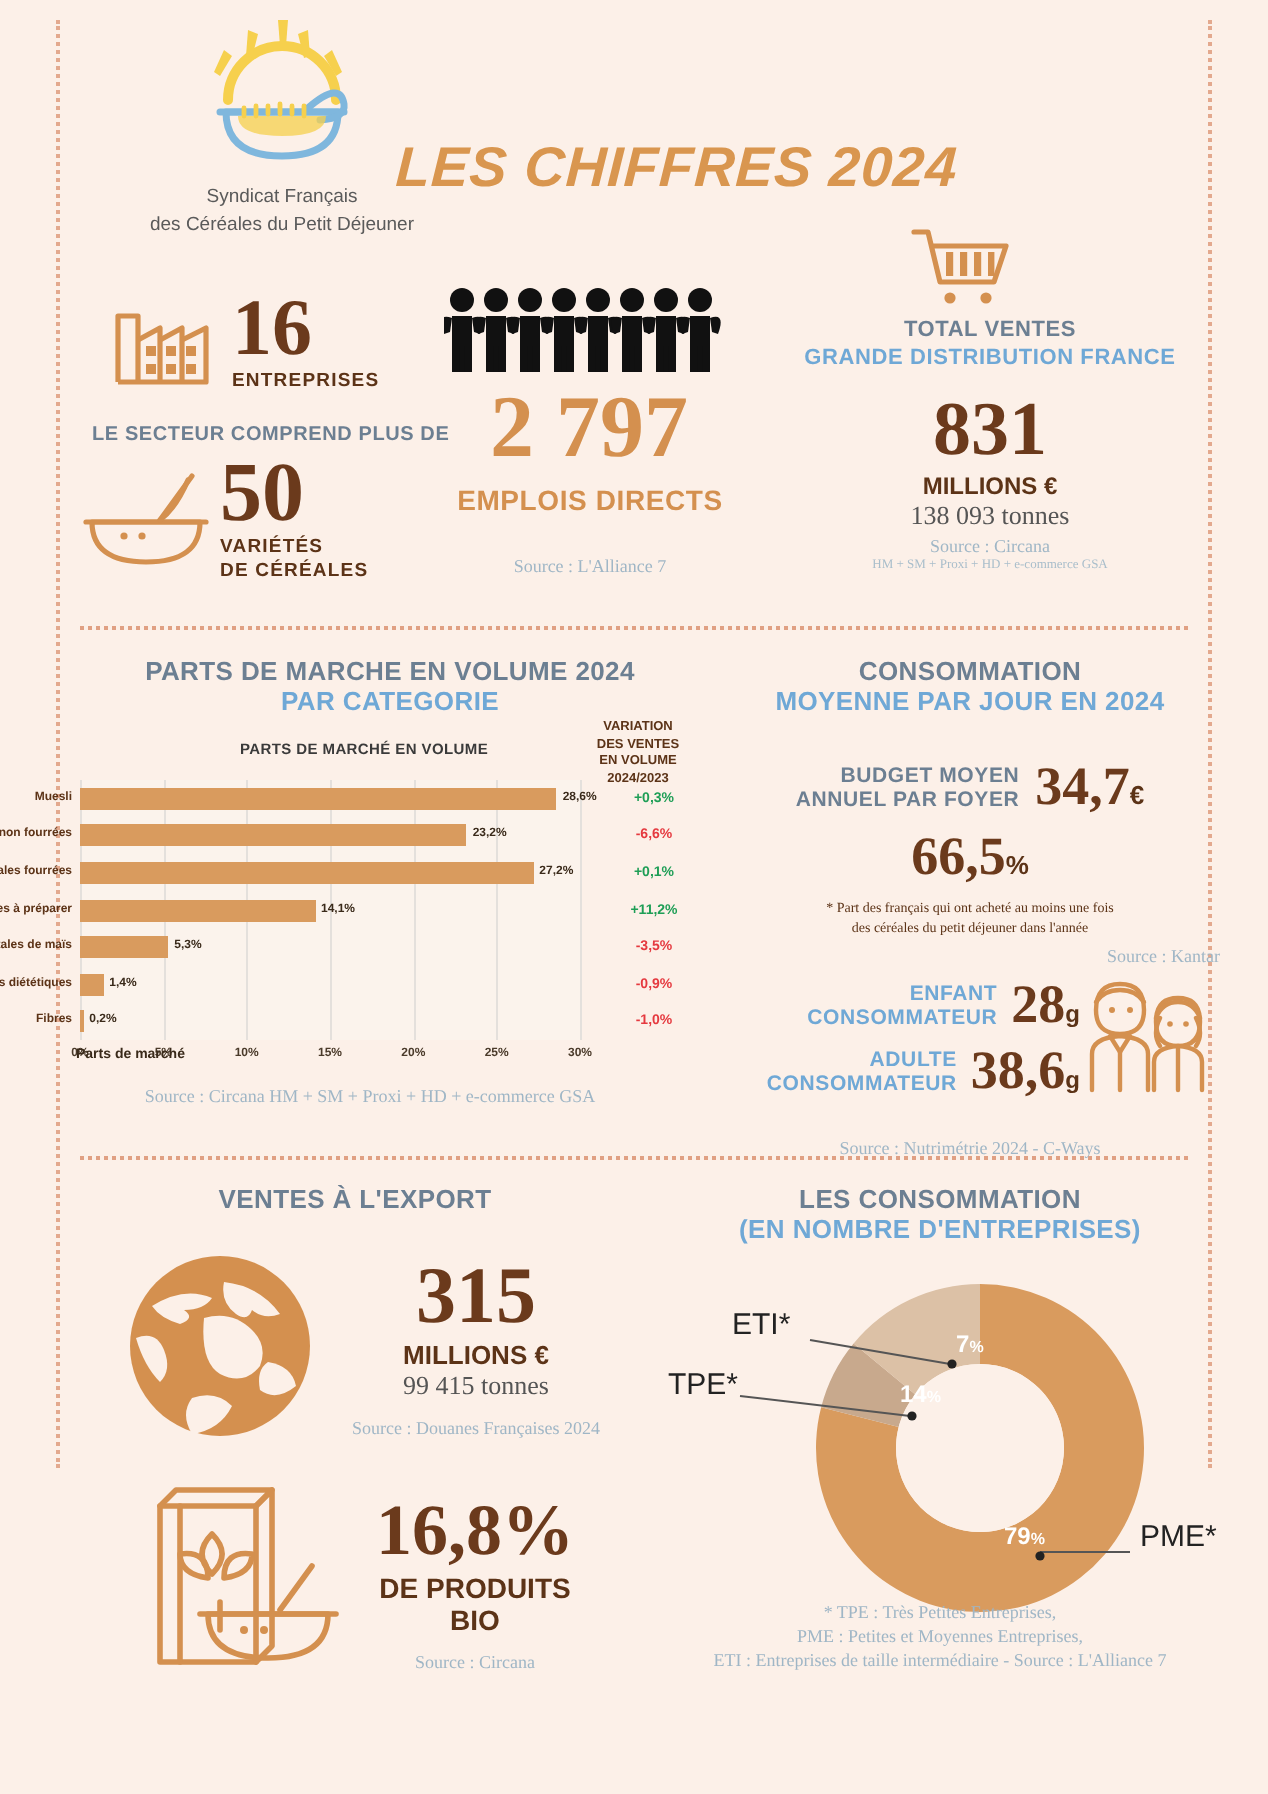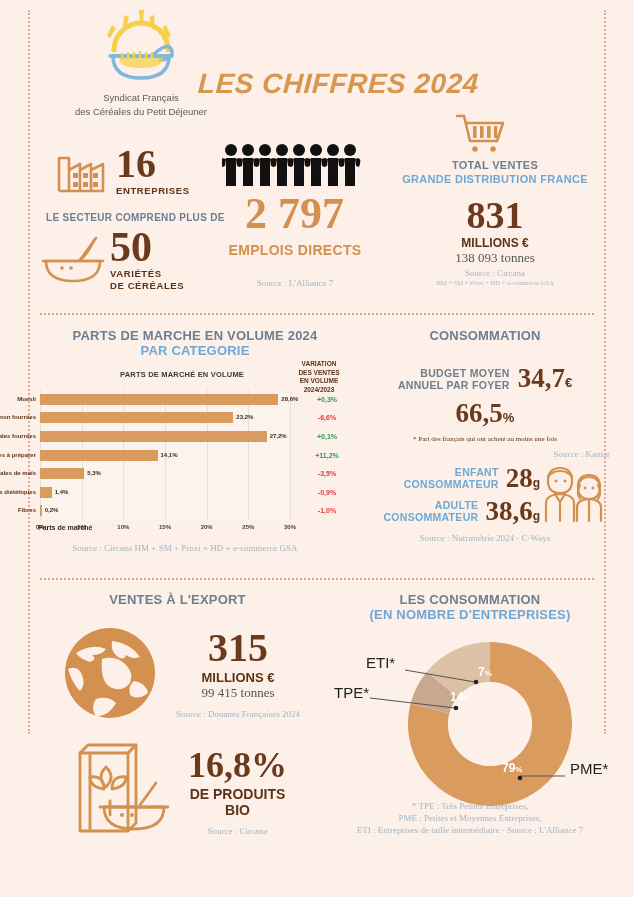--- a/index.html
+++ b/index.html
@@ -366,35 +366,37 @@
           <div class="axis-lbl" style="left: 208.333px; top: 134px;">25%</div>
           <div class="axis-lbl" style="left: 250px; top: 134px;">30%</div>
         </div>
     </div>
     <div class="xaxis-title">Parts de marché</div>
     <div class="srcA srctxt">Source : Circana HM + SM + Proxi + HD + e-commerce GSA</div>
   </div>
 
   <div class="panelB">
     <div class="pt1">CONSOMMATION</div>
+    <div class="pt2">MOYENNE PAR JOUR EN 2024</div>
 
     <div style="display:flex;align-items:center;gap:8px;margin-top:22px;justify-content:center;">
       <div class="cs-l">
         <div>BUDGET MOYEN</div>
         <div>ANNUEL PAR FOYER</div>
       </div>
       <div><span class="big">34,7</span><span class="unit">€</span></div>
     </div>
 
     <div style="display:flex;align-items:center;gap:8px;margin-top:8px;justify-content:center;">
       <div><span class="big">66,5</span><span class="unit">%</span></div>
     </div>
 
     <div class="note" style="margin-top:8px;">
       <div>* Part des français qui ont acheté au moins une fois</div>
+      <div>des céréales du petit déjeuner dans l'année</div>
     </div>
     <div class="srctxt" style="text-align:right;margin-top:4px;">Source : Kantar</div>
 
     <div style="position:relative;margin-top:6px;height:66px;">
       <div style="position:absolute;left:0;top:0;width:180px;">
         <div style="display:flex;align-items:center;gap:7px;justify-content:flex-end;">
           <div class="cs-l cs-lb">
             <div>ENFANT</div>
             <div>CONSOMMATEUR</div>
           </div>
@@ -423,21 +425,21 @@
           <path d="M49 38 L49 60"></path>
         </g>
         <g fill="#D4904F">
           <circle cx="16" cy="20" r="1.5"></circle>
             <circle cx="25" cy="20" r="1.5"></circle>
           <circle cx="45" cy="27" r="1.4"></circle>
             <circle cx="53" cy="27" r="1.4"></circle>
         </g>
       </svg>
     </div>
-    <div class="srctxt" style="text-align:center;margin-top:2px;">Source : Nutrimétrie 2024 - C-Ways</div>
+    <div class="srctxt" style="text-align:center;margin-top:14px;">Source : Nutrimétrie 2024 - C-Ways</div>
   </div>
 
   <div class="panelC">
     <div class="ttl-slate">VENTES À L'EXPORT</div>
     <div style="display:flex;align-items:center;gap:18px;margin-top:18px;padding-left:22px;">
       <svg width="96" height="96" viewBox="0 0 96 96">
         <circle cx="48" cy="48" r="45" fill="#D4904F"></circle>
         <g fill="#FCF0E8">
           <path d="M14 28 q16 -10 30 -4 q-4 6 -14 6 q6 4 -2 7 q-10 -3 -14 -9z"></path>
           <path d="M50 16 q18 2 28 16 q-8 3 -14 -2 q-2 6 -8 2 q-8 -6 -6 -16z"></path>

